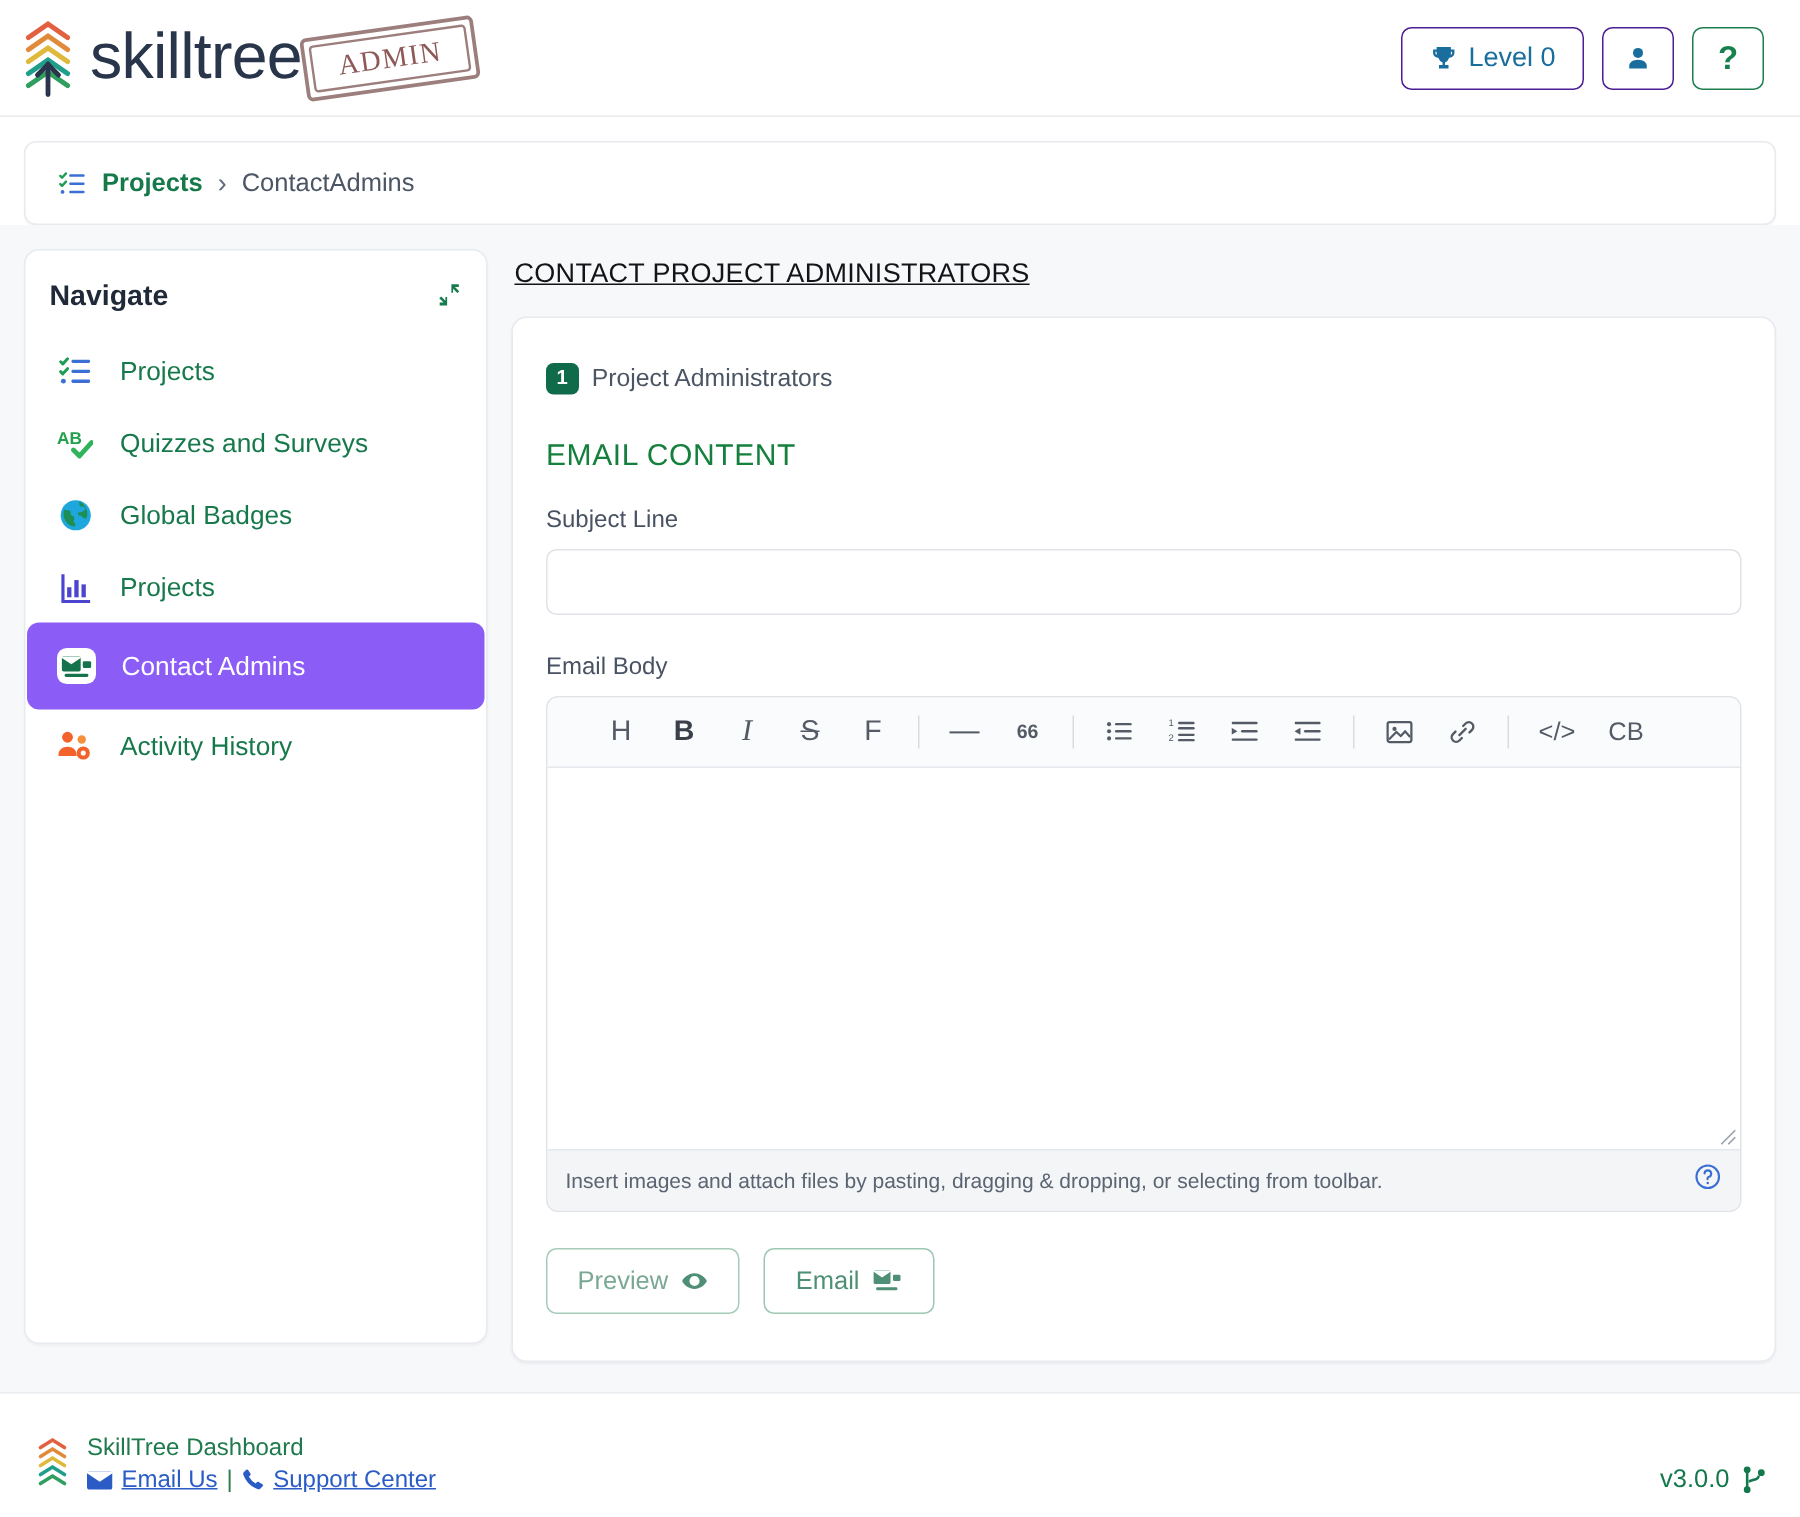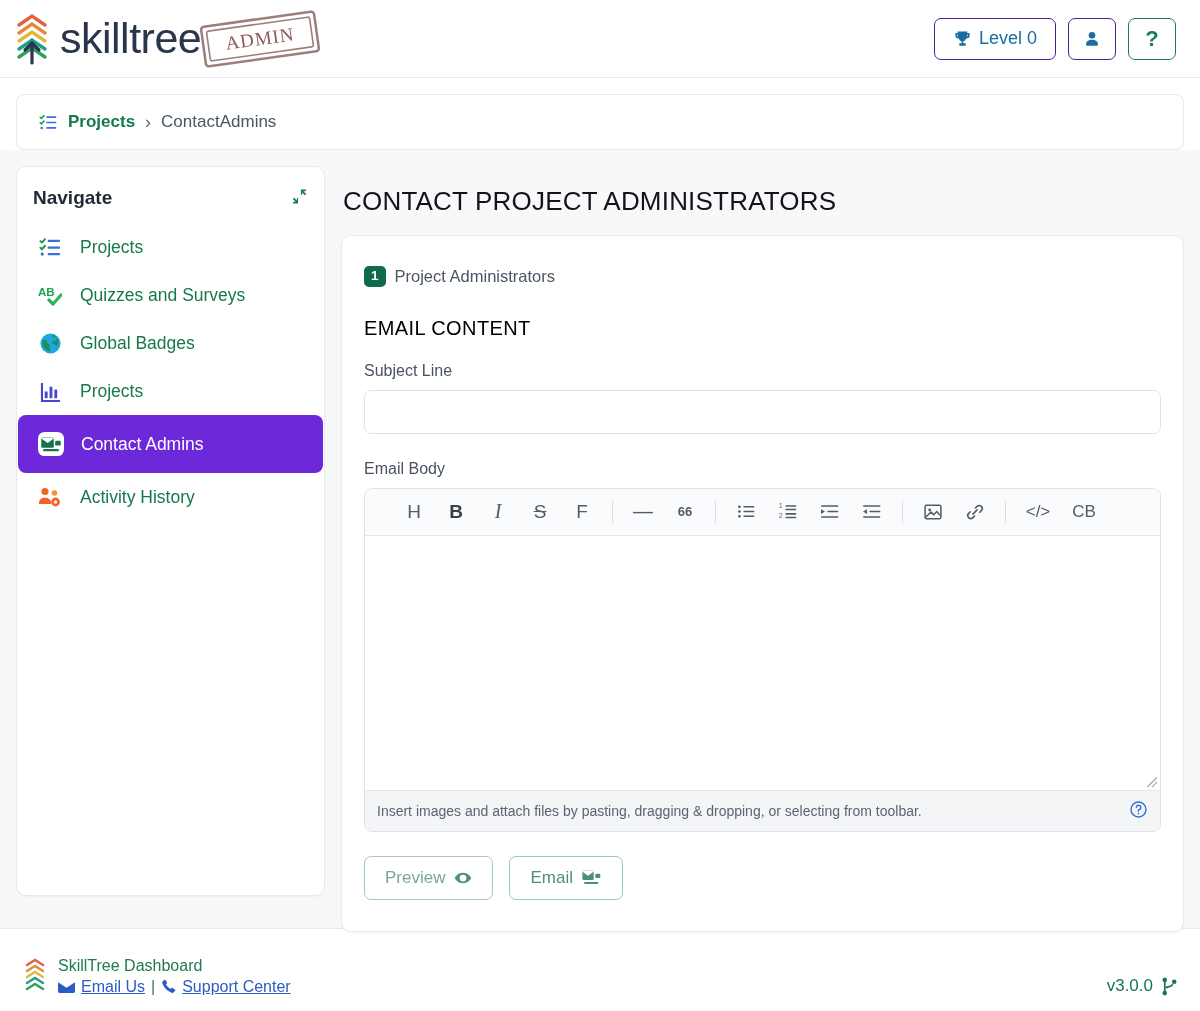--- a/index.html
+++ b/index.html
@@ -107,35 +107,36 @@
     display: flex; align-items: center; gap: 17px;
     padding: 11px 16px 11px 20px;
     color: #17794b;
     font-size: 17.5px;
     cursor: pointer;
     border-radius: 6px;
     margin: 0 0px;
   }
   .nav-item .nav-ico { width: 26px; height: 26px; flex: none; display:flex; align-items:center; justify-content:center; }
   .nav-item.active {
-    background: #6d28d9;
+    background: #8b5cf6;
     color: #ffffff;
     border-radius: 8px;
     margin: 0 1px;
     padding-top: 16px; padding-bottom: 16px;
   }
 
   
   .main { flex: 1; min-width: 0; }
   .page-title {
-    font-size: 26px;
+    font-size: 18px;
     color: #121417;
     letter-spacing: .2px;
-    margin: 20px 0 18px 2px;
+    margin: 6px 0 18px 2px;
     font-weight: 400;
+    text-decoration: underline;
   }
   .card {
     background: #fff;
     border: 1px solid #e7eaee;
     border-radius: 10px;
     padding: 30px 22px 26px 22px;
     box-shadow: 0 1px 2px rgba(16,24,40,.05);
     height: 697px;
   }
   .admins-row { display: flex; align-items: center; gap: 9px; }
@@ -144,21 +145,21 @@
     color: #fff;
     border-radius: 5px;
     font-size: 13.5px;
     font-weight: bold;
     padding: 3px 7px;
     line-height: 1.1;
   }
   .admins-label { color: #4b5563; font-size: 16.5px; }
   .section-title {
     font-size: 20px;
-    color: #000000;
+    color: #15803d;
     letter-spacing: .4px;
     margin: 30px 0 22px 0;
     font-weight: 400;
   }
   .field-label { font-size: 16px; color: #495263; margin-bottom: 10px; }
   .text-input {
     width: 100%;
     height: 44px;
     border: 1px solid #dfe3e8;
     border-radius: 7px;

